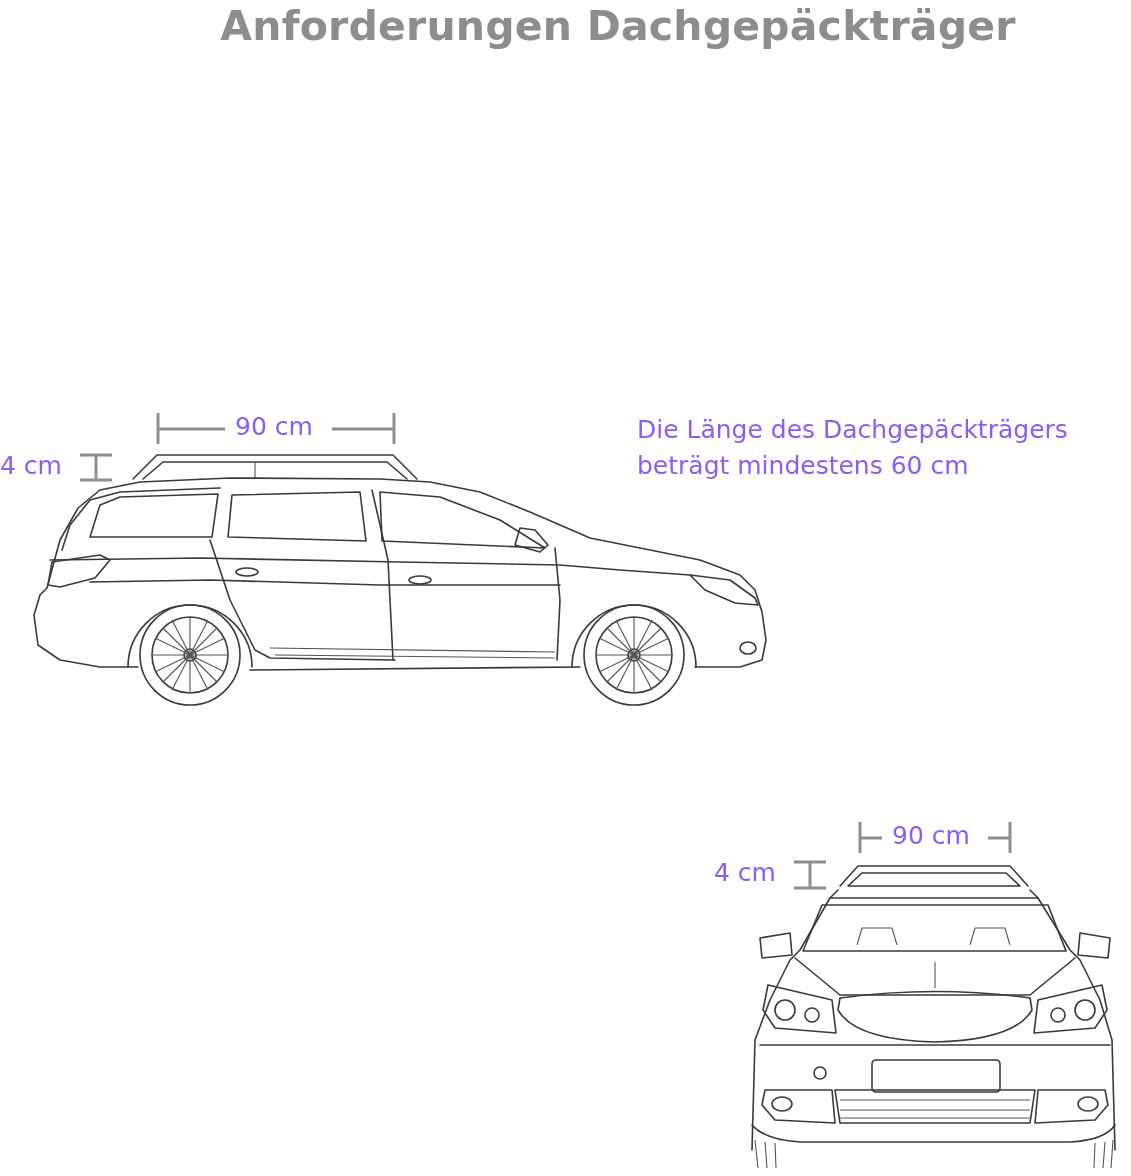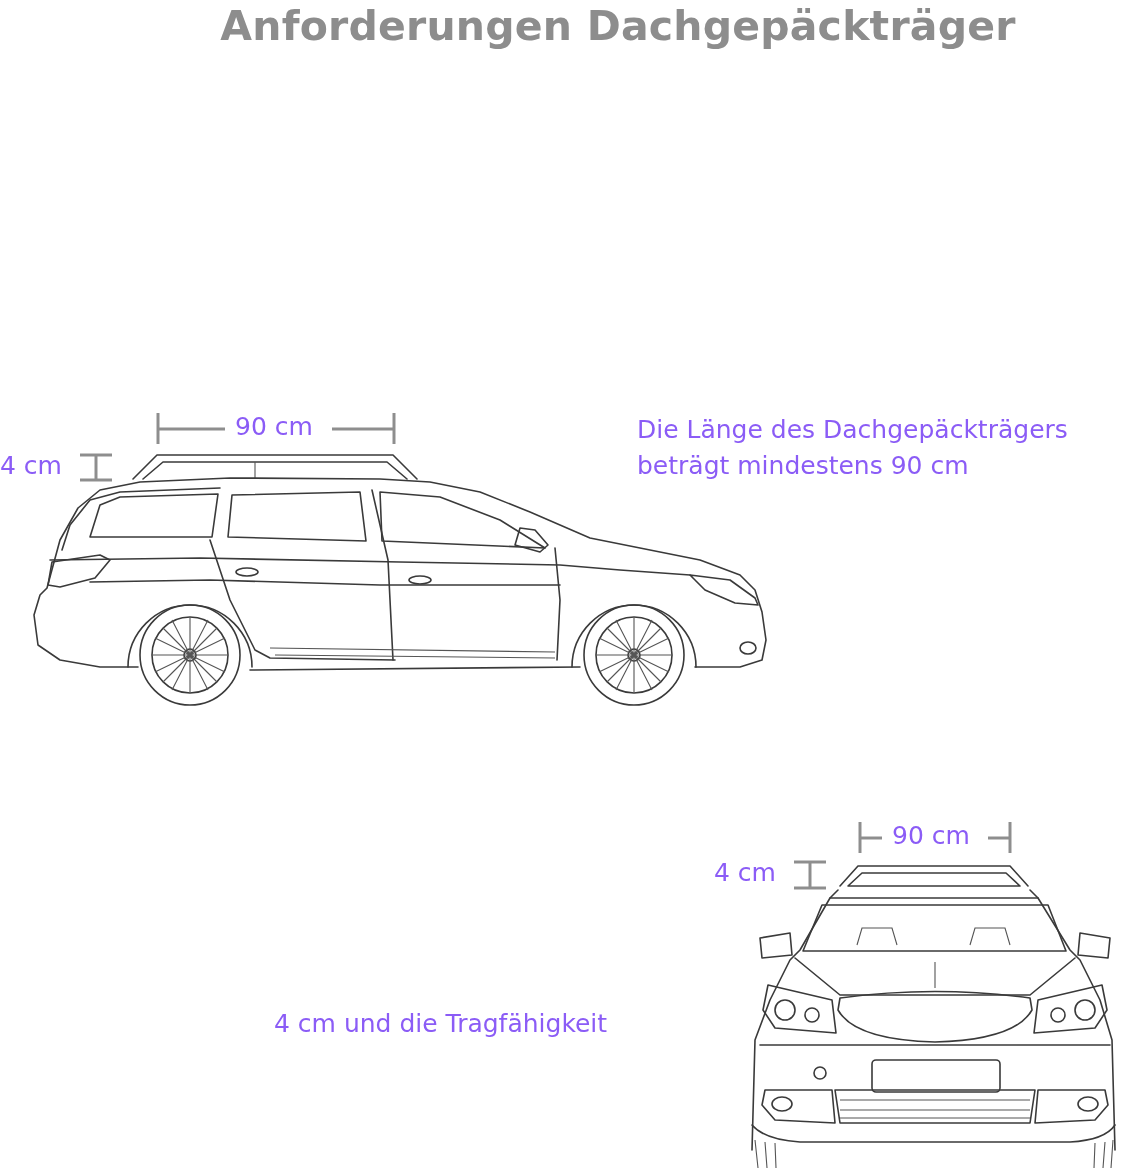--- a/index.html
+++ b/index.html
@@ -148,21 +148,20 @@
     <line class="dim" x1="810" y1="862" x2="810" y2="888"></line>
     <line class="dim" x1="794" y1="888" x2="826" y2="888"></line>
   </g>
 </svg>
 
 <div class="txt dim-label" style="left:235px; top:412px;">90 cm</div>
 <div class="txt dim-label" style="left:0px; top:451px;">4 cm</div>
 
 <div class="txt desc1">
   <div>Die Länge des Dachgepäckträgers</div>
-  <div>beträgt mindestens 90 cm</div>
+  <div>beträgt mindestens 60 cm</div>
 </div>
 
 <div class="txt dim-label" style="left:892px; top:821px;">90 cm</div>
 <div class="txt dim-label" style="left:714px; top:858px;">4 cm</div>
 
 <div class="txt desc2">
-  <div>4 cm und die Tragfähigkeit</div>
 </div>
 
 </body></html>

